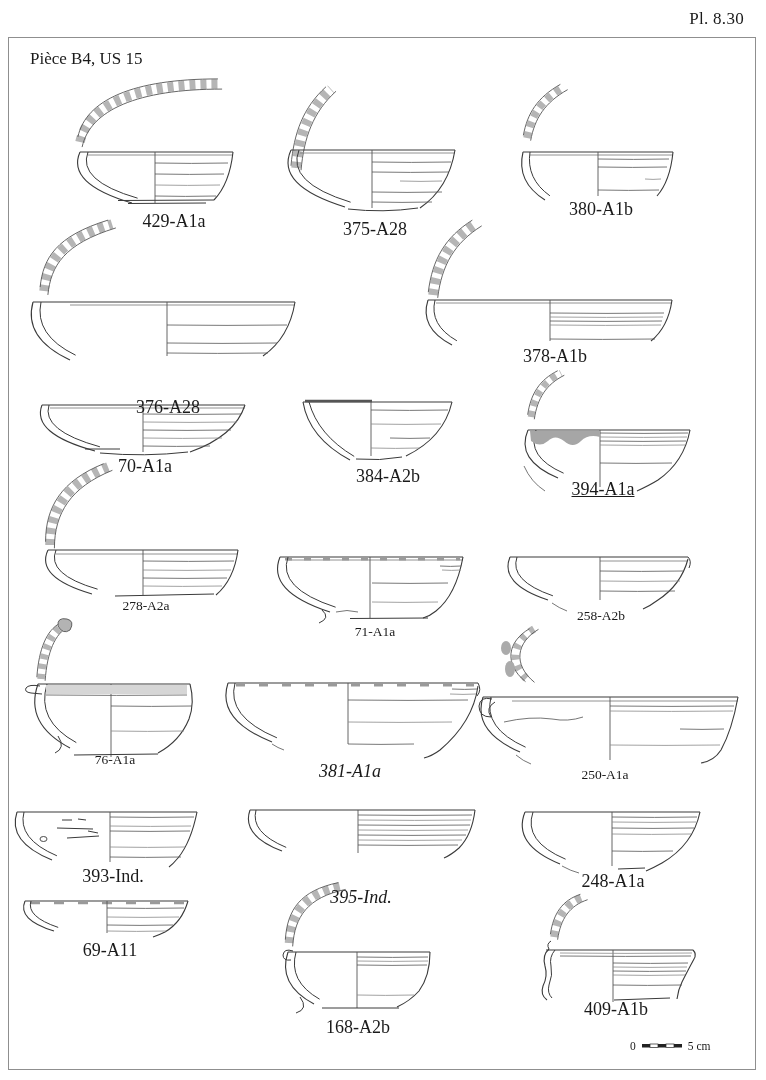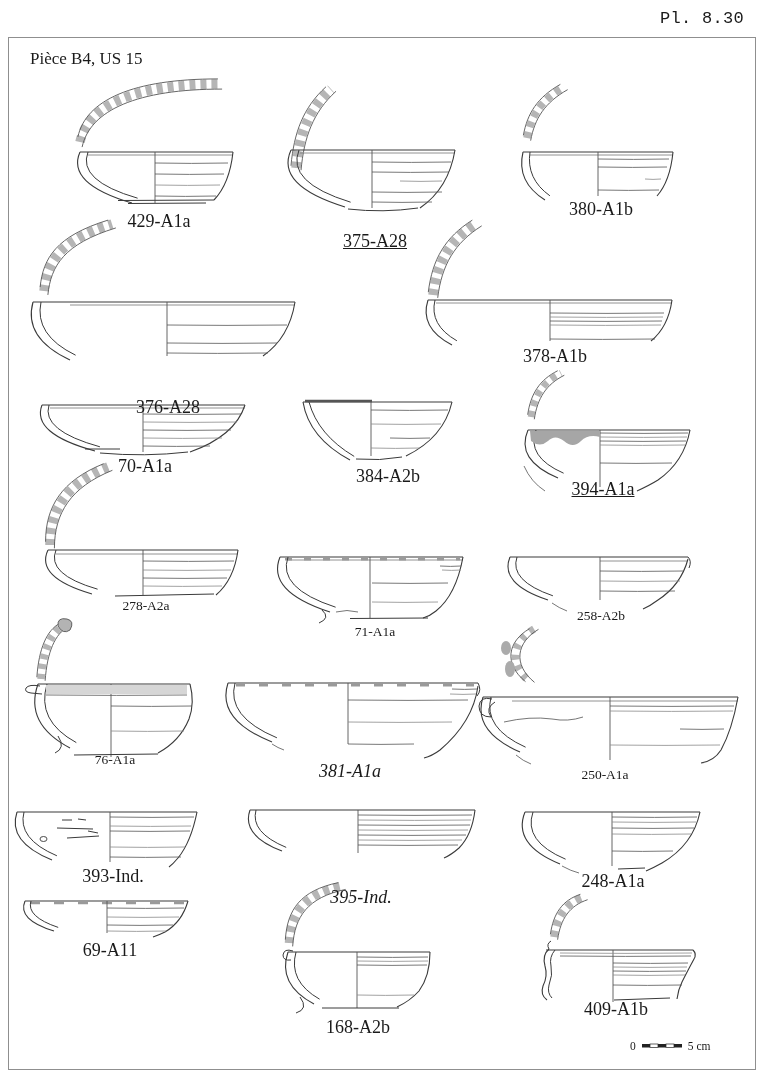--- a/index.html
+++ b/index.html
@@ -1,18 +1,18 @@
 <!DOCTYPE html>
 <html><head>
 <meta charset="utf-8">
 <style>
   html,body{margin:0;padding:0;background:#fff;}
   .page{position:relative;width:766px;height:1080px;background:#ffffff;overflow:hidden;
         font-family:"Liberation Serif", serif;color:#1a1a1a;}
-  .plate-no{position:absolute;top:9px;right:22px;font-size:17px;letter-spacing:.3px;font-family:Liberation Mono, monospace;}
+  .plate-no{position:absolute;top:9px;right:22px;font-size:17px;letter-spacing:.3px;}
   .plate-border{position:absolute;left:8px;top:37px;width:748px;height:1033px;
         border:1.5px solid #8f8f8f;box-sizing:border-box;}
   .plate-title{position:absolute;left:30px;top:42px;font-size:17px;margin-top:7px;}
   svg.draw{position:absolute;left:0;top:0;}
   .vlabel{position:absolute;width:96px;text-align:center;font-size:18px;white-space:nowrap;}
   .vlabel.lg{font-size:13.5px;}
   .scalebar{position:absolute;left:630px;top:1040px;display:flex;align-items:center;gap:5px;font-size:11.5px;}
 </style>
 </head>
 <body>
@@ -333,22 +333,22 @@
         <path d="M 613,971 Q 649.5,971.8 686,971" fill="none" stroke="#555" stroke-width="0.8"></path>
         <path d="M 613,975 Q 649,975.8 685,975" fill="none" stroke="#8a8a8a" stroke-width="0.8"></path>
         <path d="M 613,985 Q 647.5,985.8 682,985" fill="none" stroke="#555" stroke-width="0.8"></path>
         <path d="M 614,1000 L 670,998" fill="none" stroke="#3a3a3a" stroke-width="1"></path>
         <path d="M 549,949 Q 542,955 545,966 Q 548,976 543,986 Q 540,995 547,1000" fill="none" stroke="#3a3a3a" stroke-width="1.1"></path>
         <path d="M 555,950 Q 549,957 551,966 Q 553,975 549,985 Q 547,993 552,998" fill="none" stroke="#3a3a3a" stroke-width="1"></path>
         <path d="M 549,949 Q 546,944 551,941" fill="none" stroke="#3a3a3a" stroke-width="1"></path>
       </g>
     </svg>
 
-  <div class="vlabel" style="left:111px;top:211px;">429-A1a</div>
-  <div class="vlabel" style="left:327px;top:231px;text-decoration:underline;">375-A28</div>
+  <div class="vlabel" style="left:126px;top:211px;">429-A1a</div>
+  <div class="vlabel" style="left:327px;top:219px;">375-A28</div>
   <div class="vlabel" style="left:553px;top:199px;">380-A1b</div>
   <div class="vlabel" style="left:120px;top:359px;margin-top:38px;">376-A28</div>
   <div class="vlabel" style="left:507px;top:346px;">378-A1b</div>
   <div class="vlabel" style="left:97px;top:456px;">70-A1a</div>
   <div class="vlabel" style="left:340px;top:466px;">384-A2b</div>
   <div class="vlabel" style="left:555px;top:479px;text-decoration:underline;">394-A1a</div>
   <div class="vlabel lg" style="left:98px;top:598px;">278-A2a</div>
   <div class="vlabel lg" style="left:327px;top:624px;">71-A1a</div>
   <div class="vlabel lg" style="left:553px;top:608px;">258-A2b</div>
   <div class="vlabel lg" style="left:67px;top:752px;">76-A1a</div>

